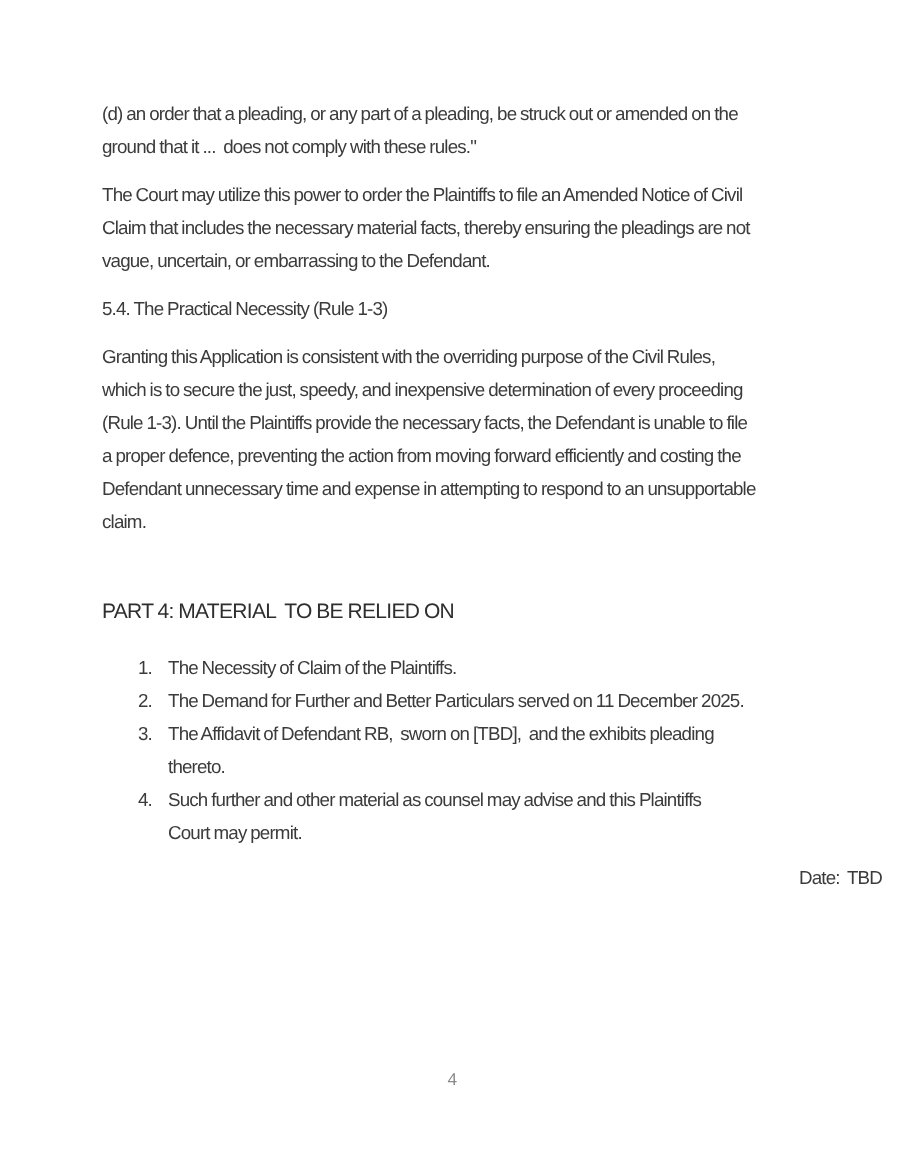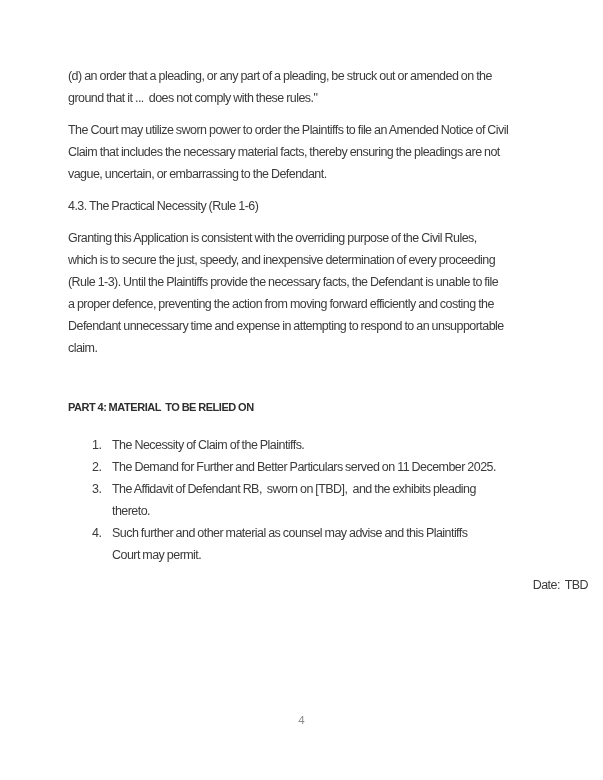--- a/index.html
+++ b/index.html
@@ -33,22 +33,22 @@
   .para {
     margin: 0 0 10px 0;
     white-space: pre-wrap;
   }
   .heading-sub {
     margin: 0 0 10px 0;
     white-space: pre-wrap;
   }
   .heading-part {
     margin: 37px 0 0 0;
-    font-size: 11px;
-    font-weight: 700;
+    font-size: 14px;
+    font-weight: 400;
     color: #2e2e2e;
     letter-spacing: -0.45px;
     white-space: pre-wrap;
   }
   .list {
     margin-top: 16px;
   }
   .list-item {
     display: flex;
     align-items: flex-start;
@@ -81,25 +81,25 @@
 </style>
 </head>
 <body>
 
 <div class="page">
   <div class="content">
 
     <p class="para">(d) an order that a pleading, or any part of a pleading, be struck out or amended on the
 ground that it ...  does not comply with these rules."</p>
 
-    <p class="para">The Court may utilize sworn power to order the Plaintiffs to file an Amended Notice of Civil
+    <p class="para">The Court may utilize this power to order the Plaintiffs to file an Amended Notice of Civil
 Claim that includes the necessary material facts, thereby ensuring the pleadings are not
 vague, uncertain, or embarrassing to the Defendant.</p>
 
-    <p class="heading-sub">4.3. The Practical Necessity (Rule 1-6)</p>
+    <p class="heading-sub">5.4. The Practical Necessity (Rule 1-3)</p>
 
     <p class="para">Granting this Application is consistent with the overriding purpose of the Civil Rules,
 which is to secure the just, speedy, and inexpensive determination of every proceeding
 (Rule 1-3). Until the Plaintiffs provide the necessary facts, the Defendant is unable to file
 a proper defence, preventing the action from moving forward efficiently and costing the
 Defendant unnecessary time and expense in attempting to respond to an unsupportable
 claim.</p>
 
     <h2 class="heading-part">PART 4: MATERIAL  TO BE RELIED ON</h2>
 

